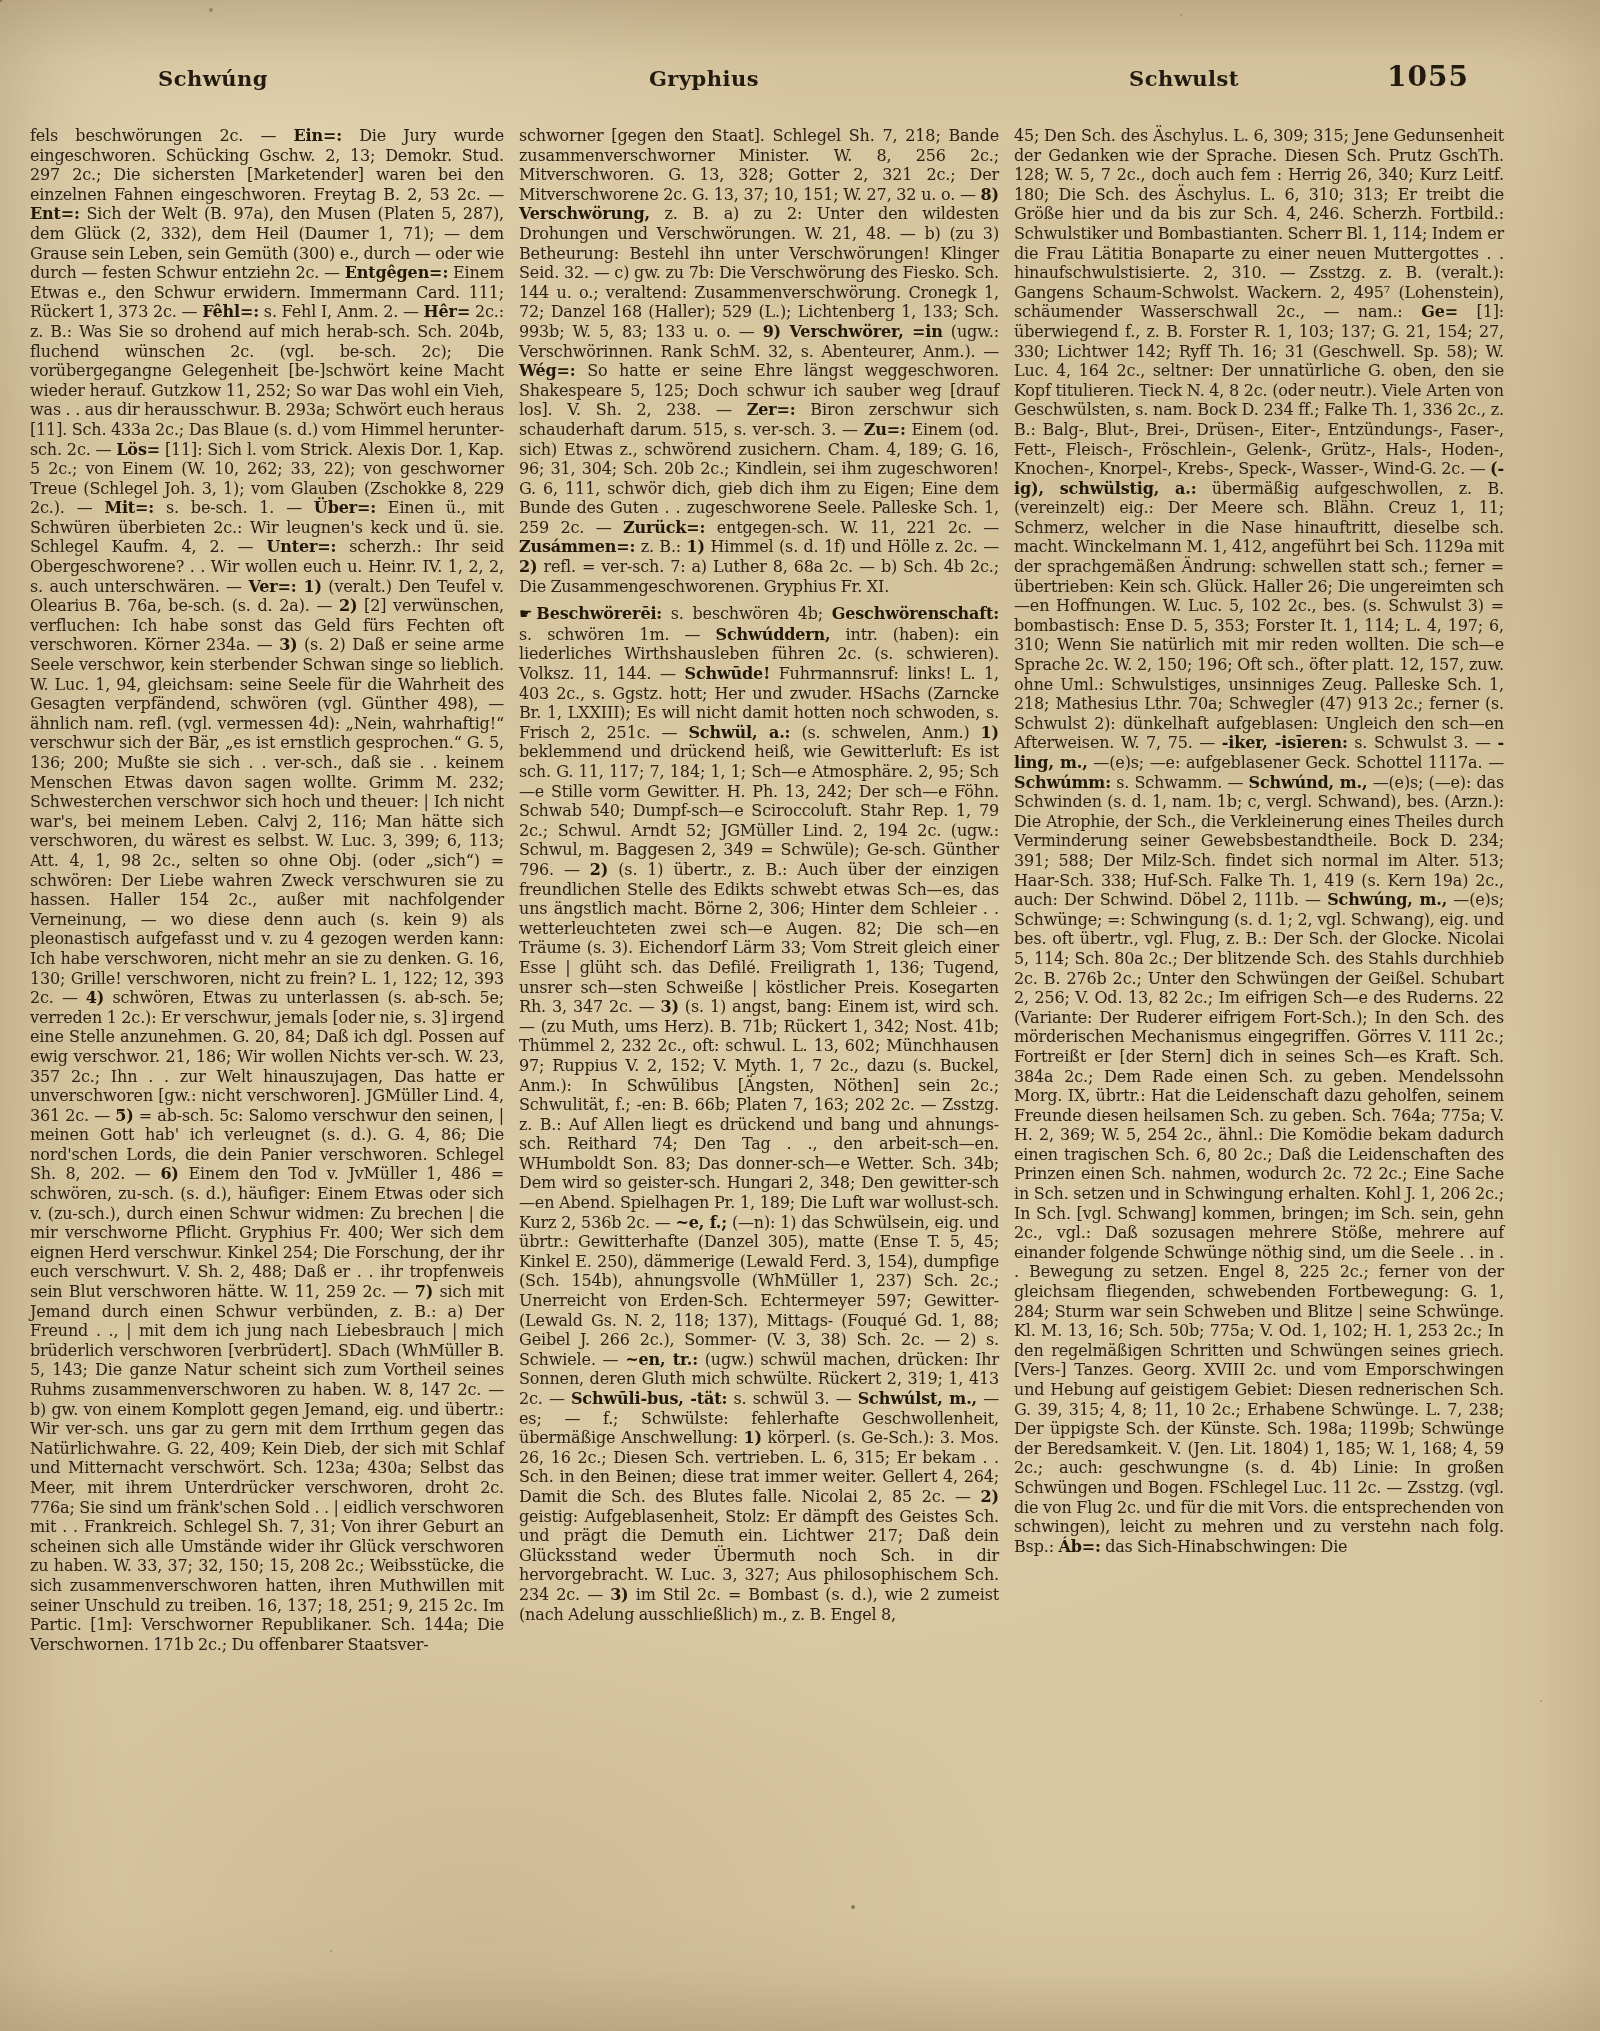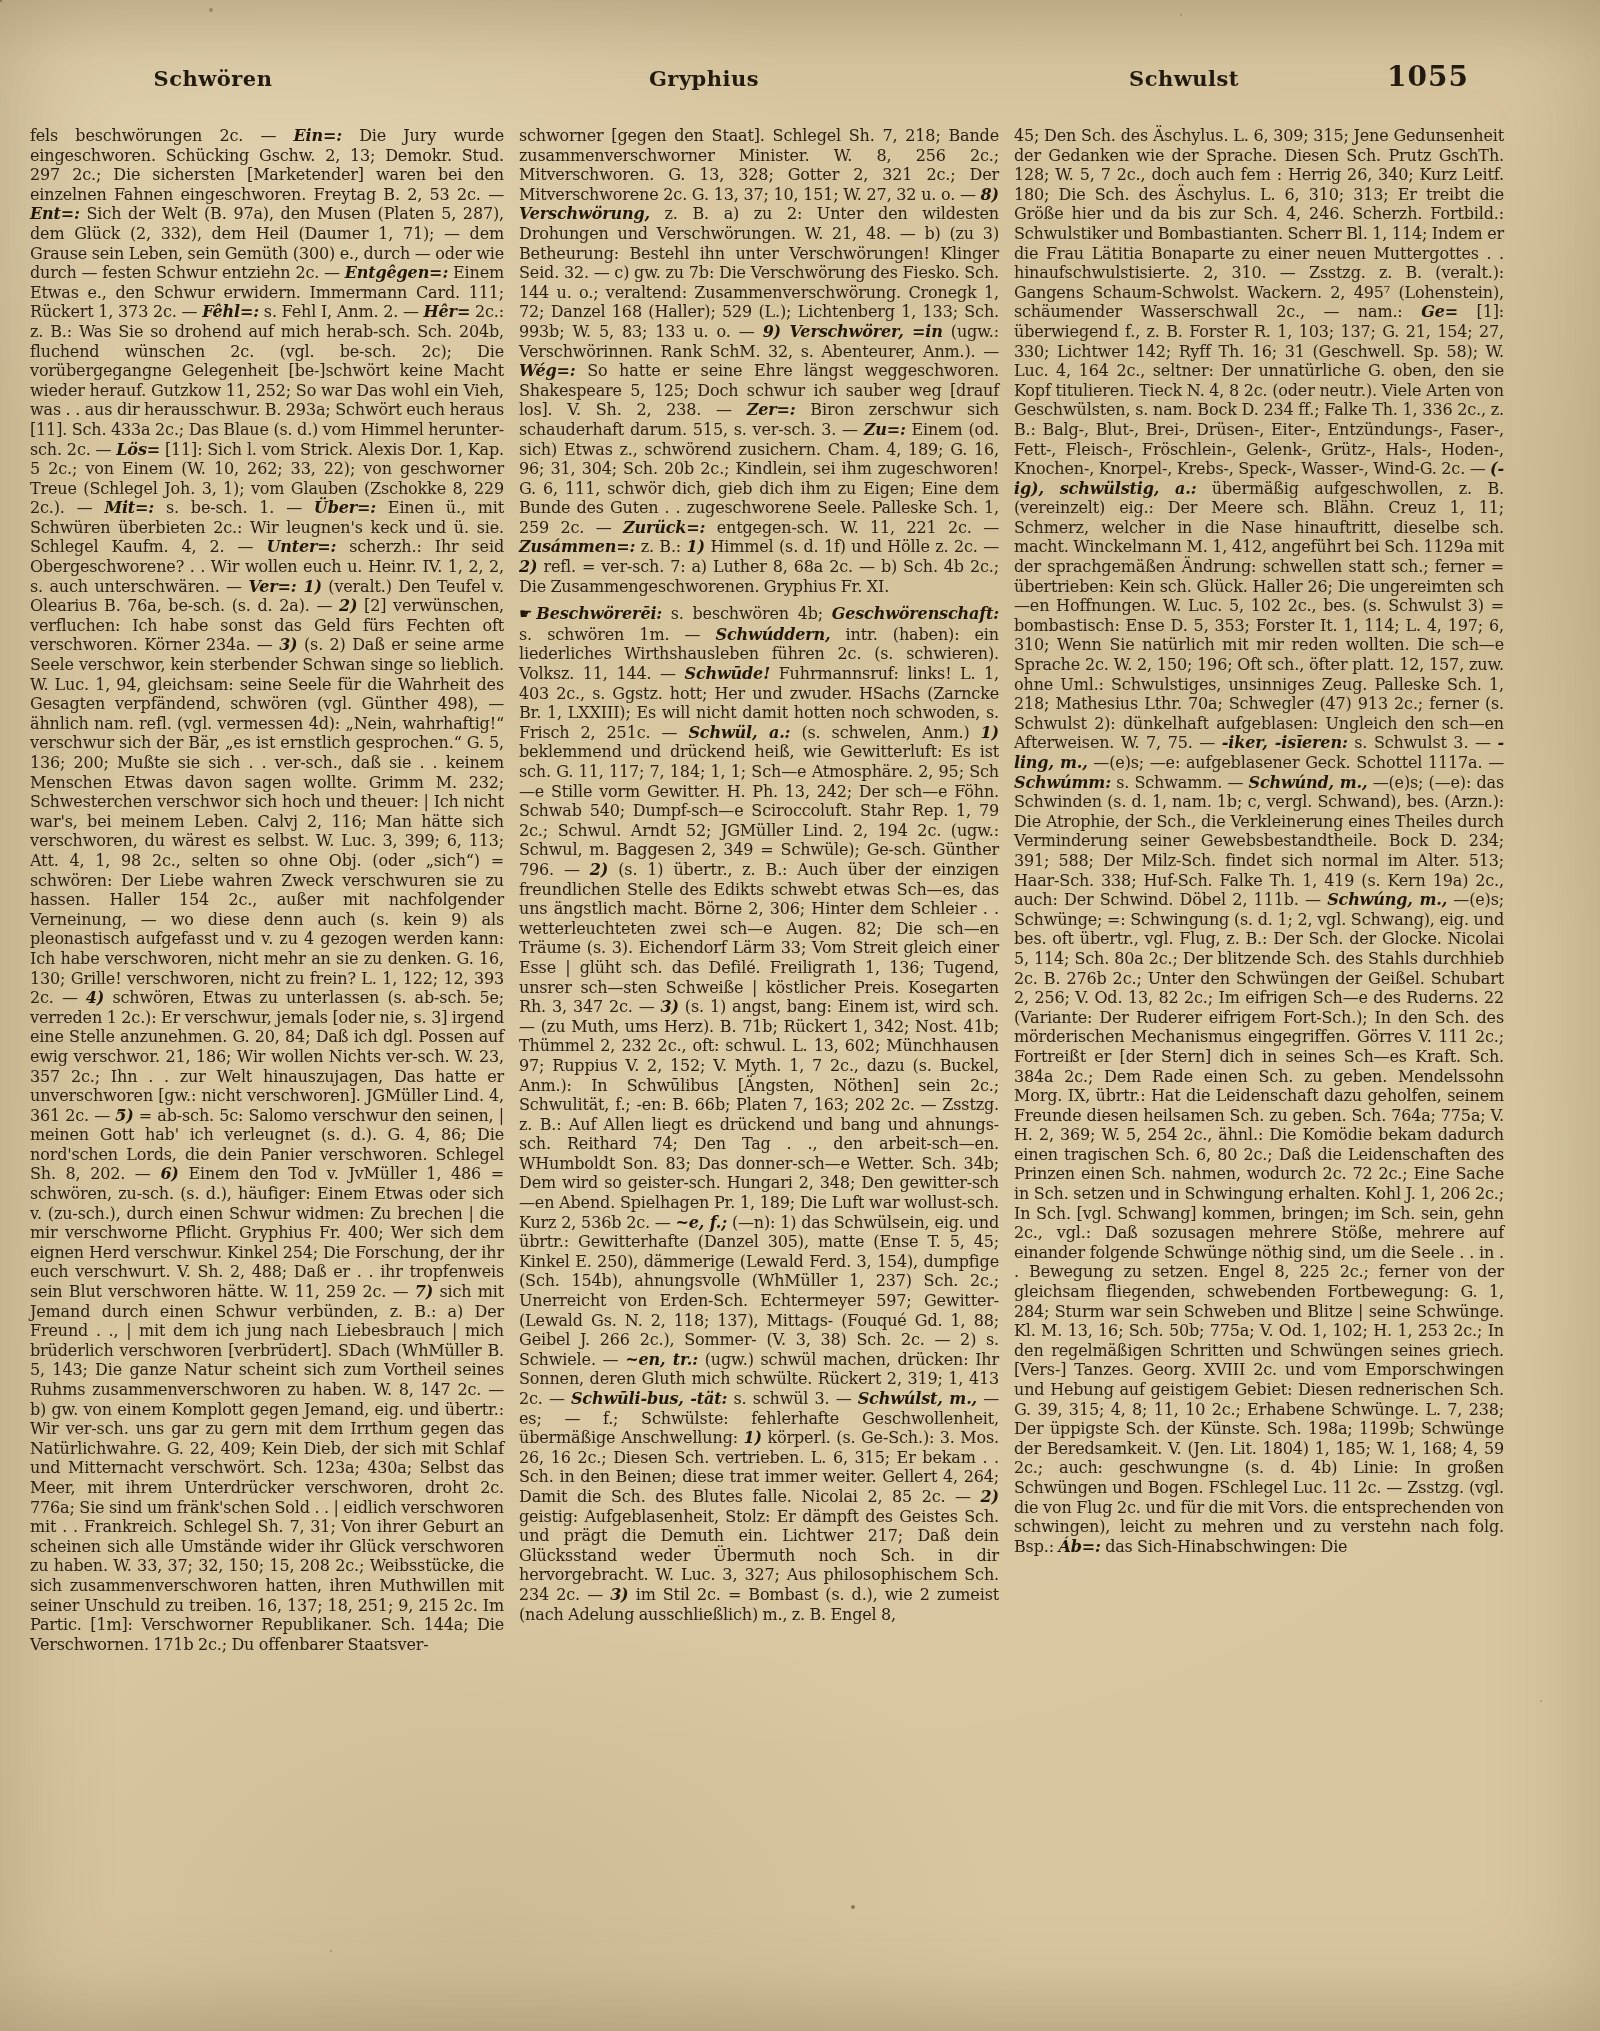--- a/index.html
+++ b/index.html
@@ -38,41 +38,41 @@
     font-size:16px;line-height:19.6px;
     letter-spacing:-0.15px;
     word-spacing:-0.5px;
     color:#2b2115;
   }
   .col-1{width:474px;}
   .col-2{width:480px;}
   .col-3{width:490px;}
   .col p{margin:0;padding:0;}
   .col p + p{margin-top:8px;}
-  .col b{font-weight:bold;color:#211808;font-style:italic;}
+  .col b{font-weight:bold;color:#211808;}
   .manicule{
     font-family:"DejaVu Sans","Liberation Sans",sans-serif;
     font-size:15px;margin-right:4px;color:#211808;
   }
   .specks{position:absolute;left:0;top:0;width:2px;height:2px;background:rgba(70,50,25,.55);border-radius:50%;
     box-shadow:210px 9px 0 1px rgba(70,50,25,.35), 1180px 14px 0 0 rgba(70,50,25,.3),
       560px 1470px 0 0 rgba(70,50,25,.3), 852px 1906px 0 1px rgba(60,45,25,.5),
       1495px 640px 0 0 rgba(70,50,25,.3), 95px 1210px 0 0 rgba(70,50,25,.25),
       330px 1950px 0 0 rgba(70,50,25,.3), 1540px 1700px 0 0 rgba(70,50,25,.28);
   }
 </style>
 </head>
 <body>
 
 <div class="page">
 
   <div class="specks"></div>
 
   <div class="running-head">
-    <span class="rh-word" style="left:213px">Schwören</span>
+    <span class="rh-word" style="left:213px">Schwúng</span>
     <span class="rh-word" style="left:704px">Gryphius</span>
     <span class="rh-word" style="left:1184px">Schwulst</span>
     <span class="rh-num" style="left:1428px">1055</span>
   </div>
 
   <div class="columns">
 
     <div class="col col-1">
       <p>fels beschwörungen 2c. — <b>Ein=:</b> Die Jury wurde eingeschworen. Schücking Gschw. 2, 13; Demokr. Stud. 297 2c.; Die sichersten [Marketender] waren bei den einzelnen Fahnen eingeschworen. Freytag B. 2, 53 2c. — <b>Ent=:</b> Sich der Welt (B. 97a), den Musen (Platen 5, 287), dem Glück (2, 332), dem Heil (Daumer 1, 71); — dem Grause sein Leben, sein Gemüth (300) e., durch — oder wie durch — festen Schwur entziehn 2c. — <b>Entgêgen=:</b> Einem Etwas e., den Schwur erwidern. Immermann Card. 111; Rückert 1, 373 2c. — <b>Fêhl=:</b> s. Fehl I, Anm. 2. — <b>Hêr=</b> 2c.: z. B.: Was Sie so drohend auf mich herab-sch. Sch. 204b, fluchend wünschen 2c. (vgl. be-sch. 2c); Die vorübergegangne Gelegenheit [be-]schwört keine Macht wieder herauf. Gutzkow 11, 252; So war Das wohl ein Vieh, was . . aus dir herausschwur. B. 293a; Schwört euch heraus [11]. Sch. 433a 2c.; Das Blaue (s. d.) vom Himmel herunter-sch. 2c. — <b>Lös=</b> [11]: Sich l. vom Strick. Alexis Dor. 1, Kap. 5 2c.; von Einem (W. 10, 262; 33, 22); von geschworner Treue (Schlegel Joh. 3, 1); vom Glauben (Zschokke 8, 229 2c.). — <b>Mit=:</b> s. be-sch. 1. — <b>Über=:</b> Einen ü., mit Schwüren überbieten 2c.: Wir leugnen's keck und ü. sie. Schlegel Kaufm. 4, 2. — <b>Unter=:</b> scherzh.: Ihr seid Obergeschworene? . . Wir wollen euch u. Heinr. IV. 1, 2, 2, s. auch unterschwären. — <b>Ver=: 1)</b> (veralt.) Den Teufel v. Olearius B. 76a, be-sch. (s. d. 2a). — <b>2)</b> [2] verwünschen, verfluchen: Ich habe sonst das Geld fürs Fechten oft verschworen. Körner 234a. — <b>3)</b> (s. 2) Daß er seine arme Seele verschwor, kein sterbender Schwan singe so lieblich. W. Luc. 1, 94, gleichsam: seine Seele für die Wahrheit des Gesagten verpfändend, schwören (vgl. Günther 498), — ähnlich nam. refl. (vgl. vermessen 4d): „Nein, wahrhaftig!“ verschwur sich der Bär, „es ist ernstlich gesprochen.“ G. 5, 136; 200; Mußte sie sich . . ver-sch., daß sie . . keinem Menschen Etwas davon sagen wollte. Grimm M. 232; Schwesterchen verschwor sich hoch und theuer: | Ich nicht war's, bei meinem Leben. Calvj 2, 116; Man hätte sich verschworen, du wärest es selbst. W. Luc. 3, 399; 6, 113; Att. 4, 1, 98 2c., selten so ohne Obj. (oder „sich“) = schwören: Der Liebe wahren Zweck verschwuren sie zu hassen. Haller 154 2c., außer mit nachfolgender Verneinung, — wo diese denn auch (s. kein 9) als pleonastisch aufgefasst und v. zu 4 gezogen werden kann: Ich habe verschworen, nicht mehr an sie zu denken. G. 16, 130; Grille! verschworen, nicht zu frein? L. 1, 122; 12, 393 2c. — <b>4)</b> schwören, Etwas zu unterlassen (s. ab-sch. 5e; verreden 1 2c.): Er verschwur, jemals [oder nie, s. 3] irgend eine Stelle anzunehmen. G. 20, 84; Daß ich dgl. Possen auf ewig verschwor. 21, 186; Wir wollen Nichts ver-sch. W. 23, 357 2c.; Ihn . . zur Welt hinauszujagen, Das hatte er unverschworen [gw.: nicht verschworen]. JGMüller Lind. 4, 361 2c. — <b>5)</b> = ab-sch. 5c: Salomo verschwur den seinen, | meinen Gott hab' ich verleugnet (s. d.). G. 4, 86; Die nord'schen Lords, die dein Panier verschworen. Schlegel Sh. 8, 202. — <b>6)</b> Einem den Tod v. JvMüller 1, 486 = schwören, zu-sch. (s. d.), häufiger: Einem Etwas oder sich v. (zu-sch.), durch einen Schwur widmen: Zu brechen | die mir verschworne Pflicht. Gryphius Fr. 400; Wer sich dem eignen Herd verschwur. Kinkel 254; Die Forschung, der ihr euch verschwurt. V. Sh. 2, 488; Daß er . . ihr tropfenweis sein Blut verschworen hätte. W. 11, 259 2c. — <b>7)</b> sich mit Jemand durch einen Schwur verbünden, z. B.: a) Der Freund . ., | mit dem ich jung nach Liebesbrauch | mich brüderlich verschworen [verbrüdert]. SDach (WhMüller B. 5, 143; Die ganze Natur scheint sich zum Vortheil seines Ruhms zusammenverschworen zu haben. W. 8, 147 2c. — b) gw. von einem Komplott gegen Jemand, eig. und übertr.: Wir ver-sch. uns gar zu gern mit dem Irrthum gegen das Natürlichwahre. G. 22, 409; Kein Dieb, der sich mit Schlaf und Mitternacht verschwört. Sch. 123a; 430a; Selbst das Meer, mit ihrem Unterdrücker verschworen, droht 2c. 776a; Sie sind um fränk'schen Sold . . | eidlich verschworen mit . . Frankreich. Schlegel Sh. 7, 31; Von ihrer Geburt an scheinen sich alle Umstände wider ihr Glück verschworen zu haben. W. 33, 37; 32, 150; 15, 208 2c.; Weibsstücke, die sich zusammenverschworen hatten, ihren Muthwillen mit seiner Unschuld zu treiben. 16, 137; 18, 251; 9, 215 2c. Im Partic. [1m]: Verschworner Republikaner. Sch. 144a; Die Verschwornen. 171b 2c.; Du offenbarer Staatsver-</p>
     </div>

